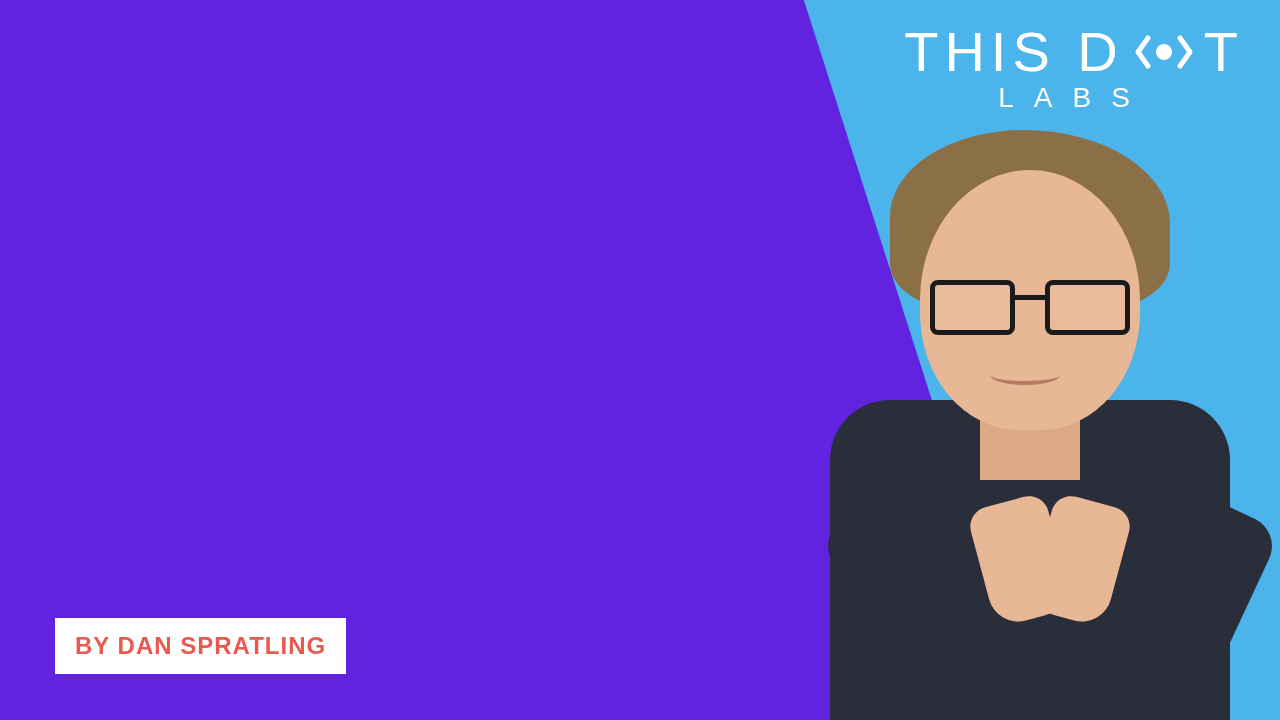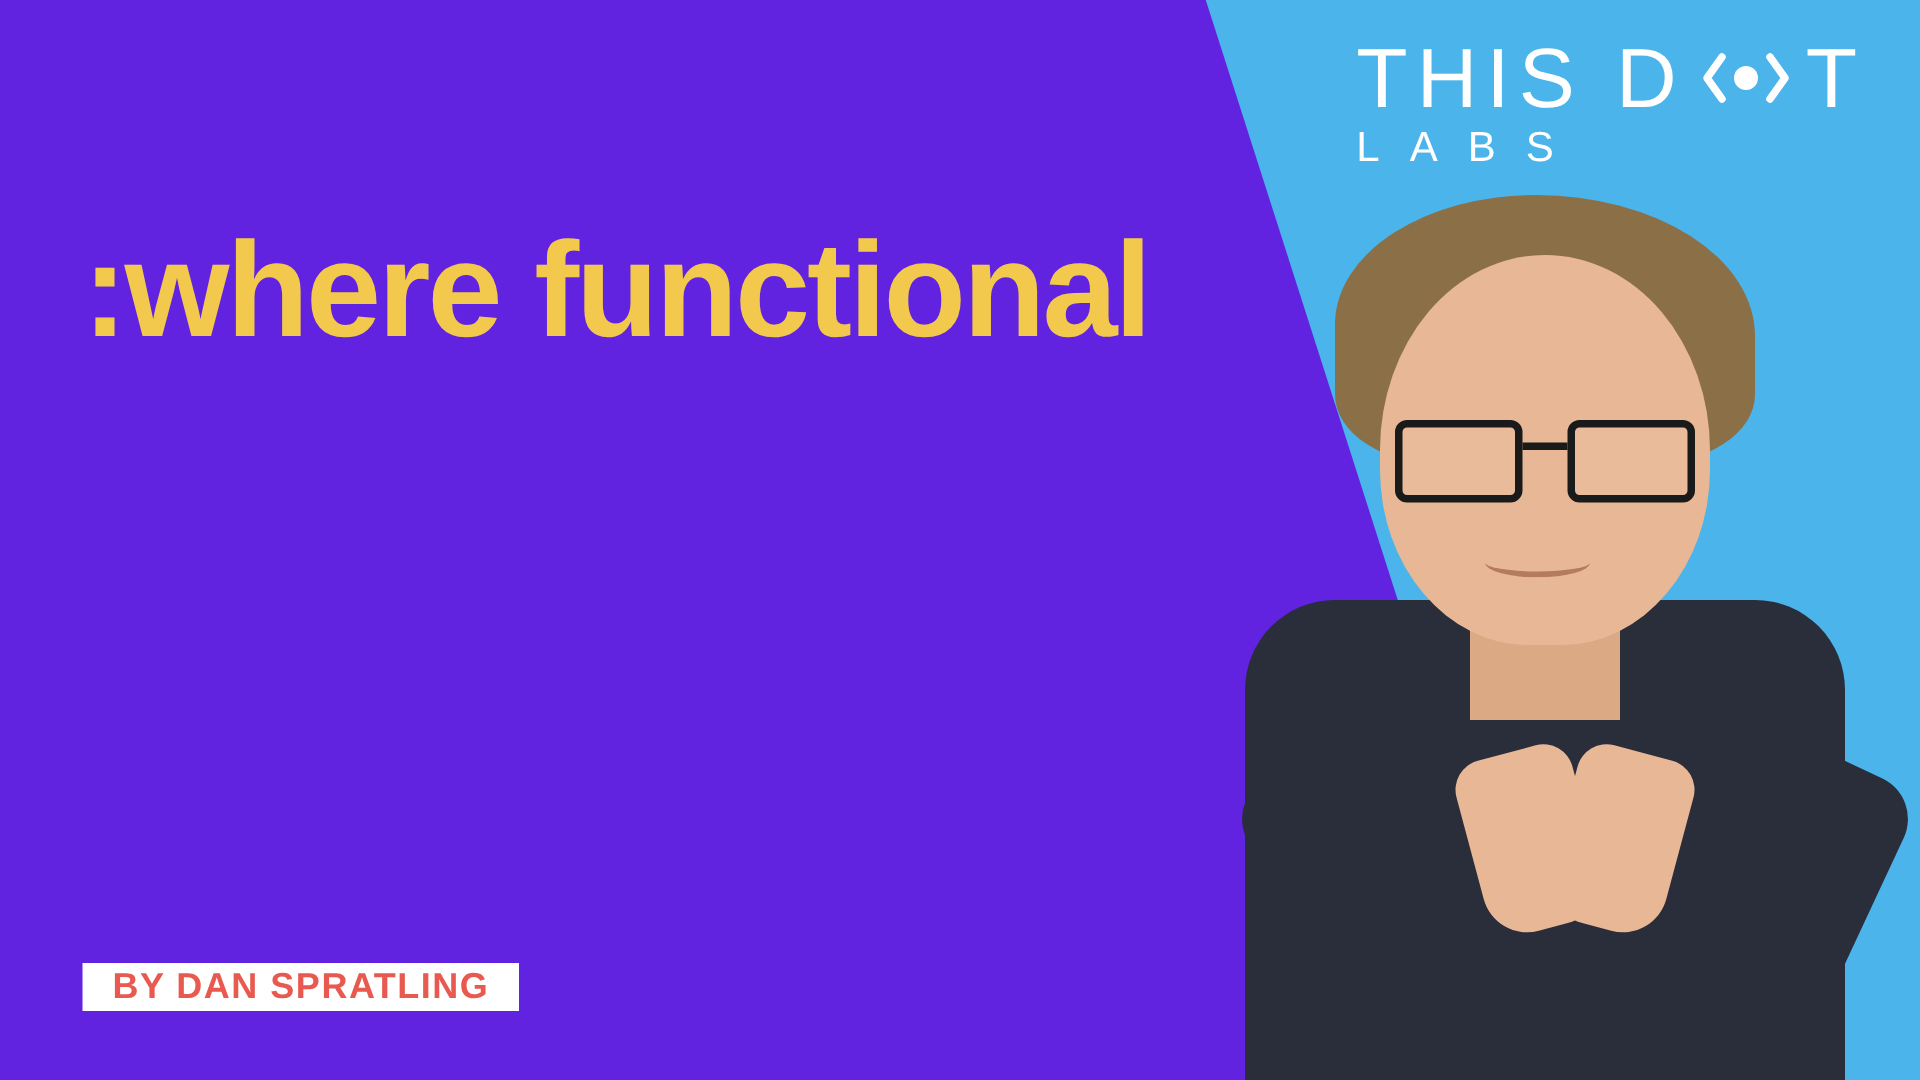--- a/index.html
+++ b/index.html
@@ -49,21 +49,21 @@
       align-items: center;
       gap: 10px;
       line-height: 1;
     }
     
     .logo-sub {
       font-size: 28px;
       font-weight: 400;
       letter-spacing: 20px;
       margin-top: 2px;
-      text-align: left;
+      text-align: center;
     }
     
     .logo-icon {
       display: inline-flex;
       align-items: center;
       gap: 4px;
     }
     
     .title-container {
       position: absolute;
@@ -78,21 +78,21 @@
       color: #f2c94c;
       line-height: 1.2;
       letter-spacing: -2px;
     }
     
     .author-badge {
       position: absolute;
       bottom: 46px;
       left: 55px;
       background: white;
-      padding: 2px 20px;
+      padding: 14px 20px;
       color: #e85a4f;
       font-size: 24px;
       font-weight: 700;
       letter-spacing: 1px;
     }
     
     .person-illustration {
       position: absolute;
       bottom: 0;
       right: 0;
@@ -245,21 +245,20 @@
         <circle cx="30" cy="20" r="8" fill="white"></circle>
         <path d="M 46 6 L 56 20 L 46 34" stroke="white" stroke-width="5" fill="none" stroke-linecap="round" stroke-linejoin="round"></path>
       </svg>
     </span>
     <span>T</span>
   </div>
   <div class="logo-sub">LABS</div>
 </div>
 
 <div class="title-container">
-  <div class="title">:where functional</div>
 </div>
 
 <div class="author-badge">
   <span>BY DAN SPRATLING</span>
 </div>
 
 <div class="person-illustration">
   <div class="person-shirt"></div>
   <div class="person-arm-left"></div>
   <div class="person-arm-right"></div>

